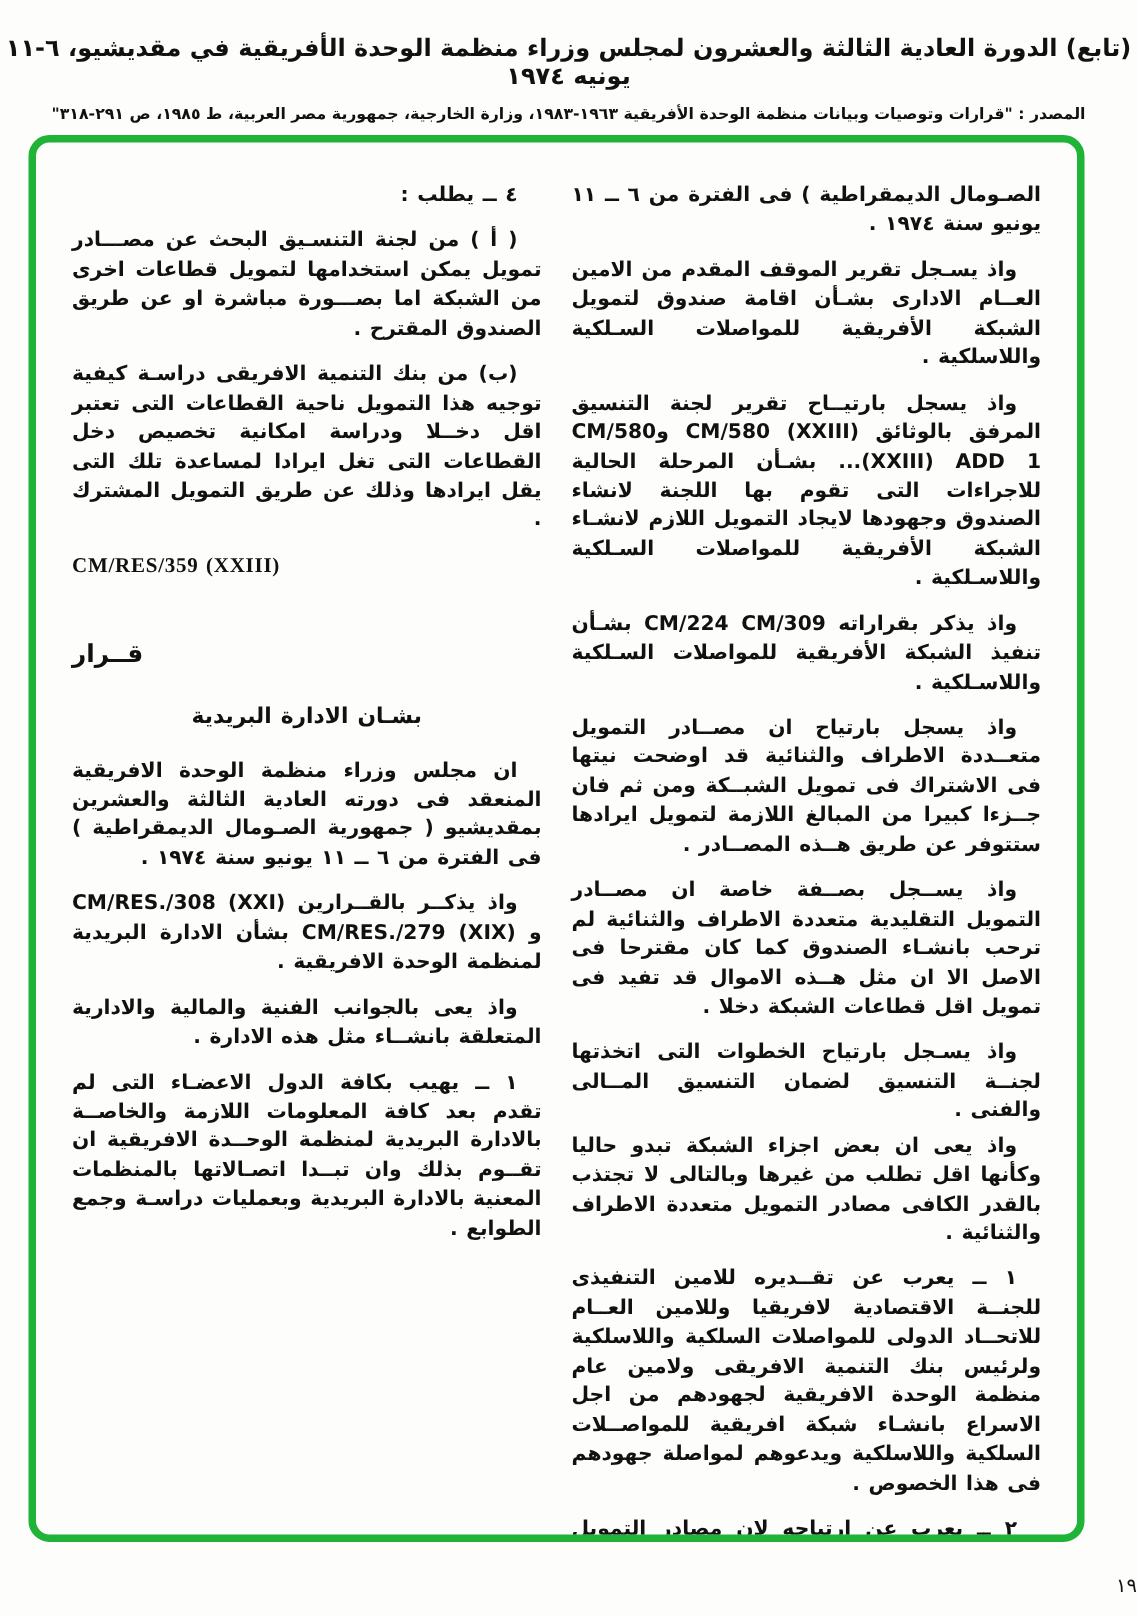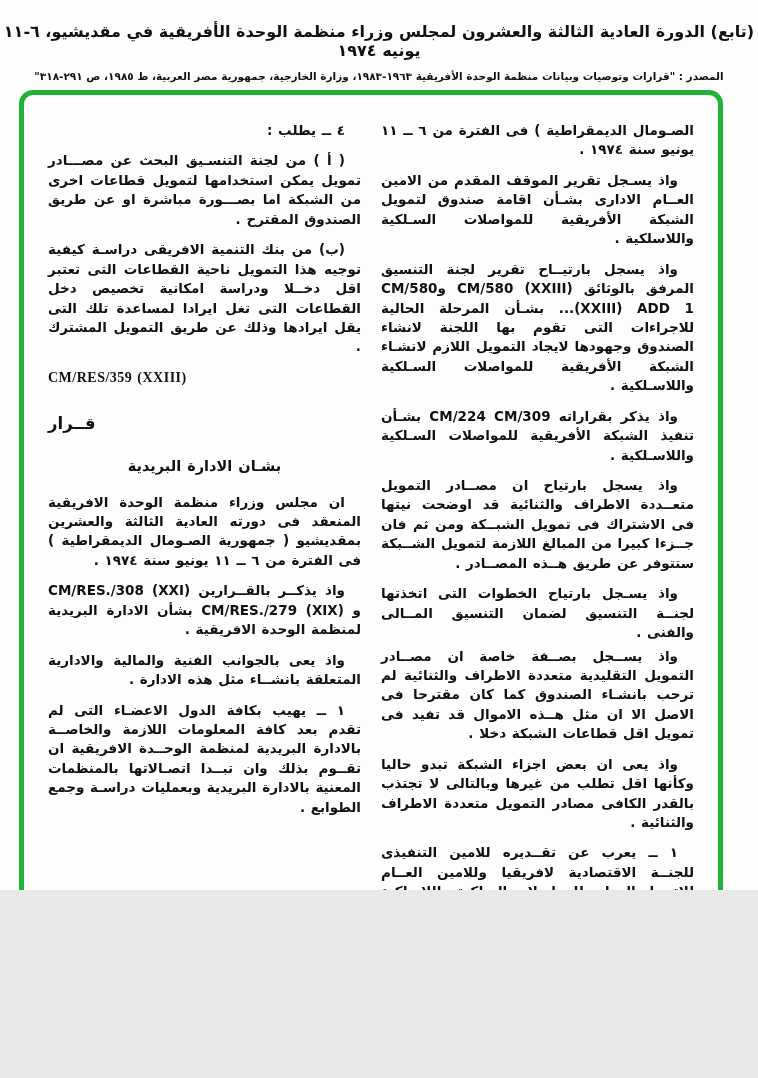--- a/index.html
+++ b/index.html
@@ -1,19 +1,19 @@
 <!DOCTYPE html>
 <html lang="ar" style="--frame-green: #1fb337;"><head>
 <meta charset="utf-8">
 <style>
   :root{ --frame-green:#1fb337; --ink:#111; }
   html,body{margin:0;padding:0;background:#e8e8e8;}
   .page{
     position:relative;
-    width:758px;height:890px;
+    width:758px;height:1078px;
     background:#fdfdfb;
     margin:0 auto;
     font-family:"DejaVu Sans",sans-serif;
     color:var(--ink);
     overflow:hidden;
   }
   .header{
     position:absolute;top:22px;left:0;width:100%;
     text-align:center;direction:rtl;
   }
@@ -42,61 +42,61 @@
     text-align:justify;
     text-indent:16px;
     direction:rtl;
     word-spacing:1px;
   }
   .para.no-indent{text-indent:0;}
   .para.tight{margin-bottom:4px;}
   .docnum{
     direction:ltr;text-align:left;text-indent:0;
     font-size:14px;font-weight:700;
-    margin:8px 0 24px 0;
+    margin:8px 0 36px 0;
     font-family:"Liberation Serif","DejaVu Serif",serif;
     letter-spacing:0.5px;
   }
   .h-center{
     text-align:left;text-indent:0;
     font-size:16.5px;letter-spacing:1px;
     margin:4px 0 20px 0;
   }
   .h-sub{
     text-align:center;text-indent:0;
     font-size:14.5px;
     margin:0 0 16px 0;
   }
   .latin{font-family:"Liberation Serif","DejaVu Serif",serif;}
   .page-number{
     position:absolute;left:0;top:1050px;width:100%;
-    text-align:left;
-    font-size:13px;font-weight:700;
+    text-align:right;
+    font-size:13px;font-weight:400;
   }
 </style>
 </head>
 <body>
 
 <div class="page">
 
   <div class="header">
     <div class="line1">(تابع) الدورة العادية الثالثة والعشرون لمجلس وزراء منظمة الوحدة الأفريقية في مقديشيو، ٦-١١ يونيه ١٩٧٤</div>
     <div class="line2">المصدر : "قرارات وتوصيات وبيانات منظمة الوحدة الأفريقية ١٩٦٣-١٩٨٣، وزارة الخارجية، جمهورية مصر العربية، ط ١٩٨٥، ص ٢٩١-٣١٨"</div>
   </div>
 
   <div class="frame">
 
     <div class="col">
       <p class="para no-indent">الصـومال الديمقراطية ) فى الفترة من ٦ ــ ١١ يونيو سنة ١٩٧٤ .</p>
       <p class="para">واذ يسـجل تقرير الموقف المقدم من الامين العــام الادارى بشـأن اقامة صندوق لتمويل الشبكة الأفريقية للمواصلات السـلكية واللاسلكية .</p>
       <p class="para">واذ يسجل بارتيــاح تقرير لجنة التنسيق المرفق بالوثائق CM/580 (XXIII) وCM/580 (XXIII) ADD 1... بشـأن المرحلة الحالية للاجراءات التى تقوم بها اللجنة لانشاء الصندوق وجهودها لايجاد التمويل اللازم لانشـاء الشبكة الأفريقية للمواصلات السـلكية واللاسـلكية .</p>
       <p class="para">واذ يذكر بقراراته CM/224 CM/309 بشـأن تنفيذ الشبكة الأفريقية للمواصلات السـلكية واللاسـلكية .</p>
-      <p class="para">واذ يسجل بارتياح ان مصــادر التمويل متعــددة الاطراف والثنائية قد اوضحت نيتها فى الاشتراك فى تمويل الشبــكة ومن ثم فان جــزءا كبيرا من المبالغ اللازمة لتمويل الشــبكة ستتوفر عن طريق هــذه المصــادر .</p>
+      <p class="para">واذ يسجل بارتياح ان مصــادر التمويل متعــددة الاطراف والثنائية قد اوضحت نيتها فى الاشتراك فى تمويل الشبــكة ومن ثم فان جــزءا كبيرا من المبالغ اللازمة لتمويل ايرادها ستتوفر عن طريق هــذه المصــادر .</p>
+      <p class="para">واذ يســجل بصــفة خاصة ان مصــادر التمويل التقليدية متعددة الاطراف والثنائية لم ترحب بانشـاء الصندوق كما كان مقترحا فى الاصل الا ان مثل هــذه الاموال قد تفيد فى تمويل اقل قطاعات الشبكة دخلا .</p>
       <p class="para tight">واذ يسـجل بارتياح الخطوات التى اتخذتها لجنــة التنسيق لضمان التنسيق المــالى والفنى .</p>
-      <p class="para">واذ يســجل بصــفة خاصة ان مصــادر التمويل التقليدية متعددة الاطراف والثنائية لم ترحب بانشـاء الصندوق كما كان مقترحا فى الاصل الا ان مثل هــذه الاموال قد تفيد فى تمويل اقل قطاعات الشبكة دخلا .</p>
       <p class="para">واذ يعى ان بعض اجزاء الشبكة تبدو حاليا وكأنها اقل تطلب من غيرها وبالتالى لا تجتذب بالقدر الكافى مصادر التمويل متعددة الاطراف والثنائية .</p>
       <p class="para">١ ــ يعرب عن تقــديره للامين التنفيذى للجنــة الاقتصادية لافريقيا وللامين العــام للاتحــاد الدولى للمواصلات السلكية واللاسلكية ولرئيس بنك التنمية الافريقى ولامين عام منظمة الوحدة الافريقية لجهودهم من اجل الاسراع بانشـاء شبكة افريقية للمواصــلات السلكية واللاسلكية ويدعوهم لمواصلة جهودهم فى هذا الخصوص .</p>
       <p class="para">٢ ــ يعرب عن ارتياحه لان مصادر التمويل متعددة الاطراف والثنائية على استعداد للمساهمة فى تمويل جزء واسع من الشبكة .</p>
 
     </div>
 
     <div class="col">
       <p class="para">٤ ــ يطلب :</p>
       <p class="para">( أ ) من لجنة التنسـيق البحث عن مصـــادر تمويل يمكن استخدامها لتمويل قطاعات اخرى من الشبكة اما بصـــورة مباشرة او عن طريق الصندوق المقترح .</p>
       <p class="para">(ب) من بنك التنمية الافريقى دراسـة كيفية توجيه هذا التمويل ناحية القطاعات التى تعتبر اقل دخــلا ودراسة امكانية تخصيص دخل القطاعات التى تغل ايرادا لمساعدة تلك التى يقل ايرادها وذلك عن طريق التمويل المشترك .</p>

